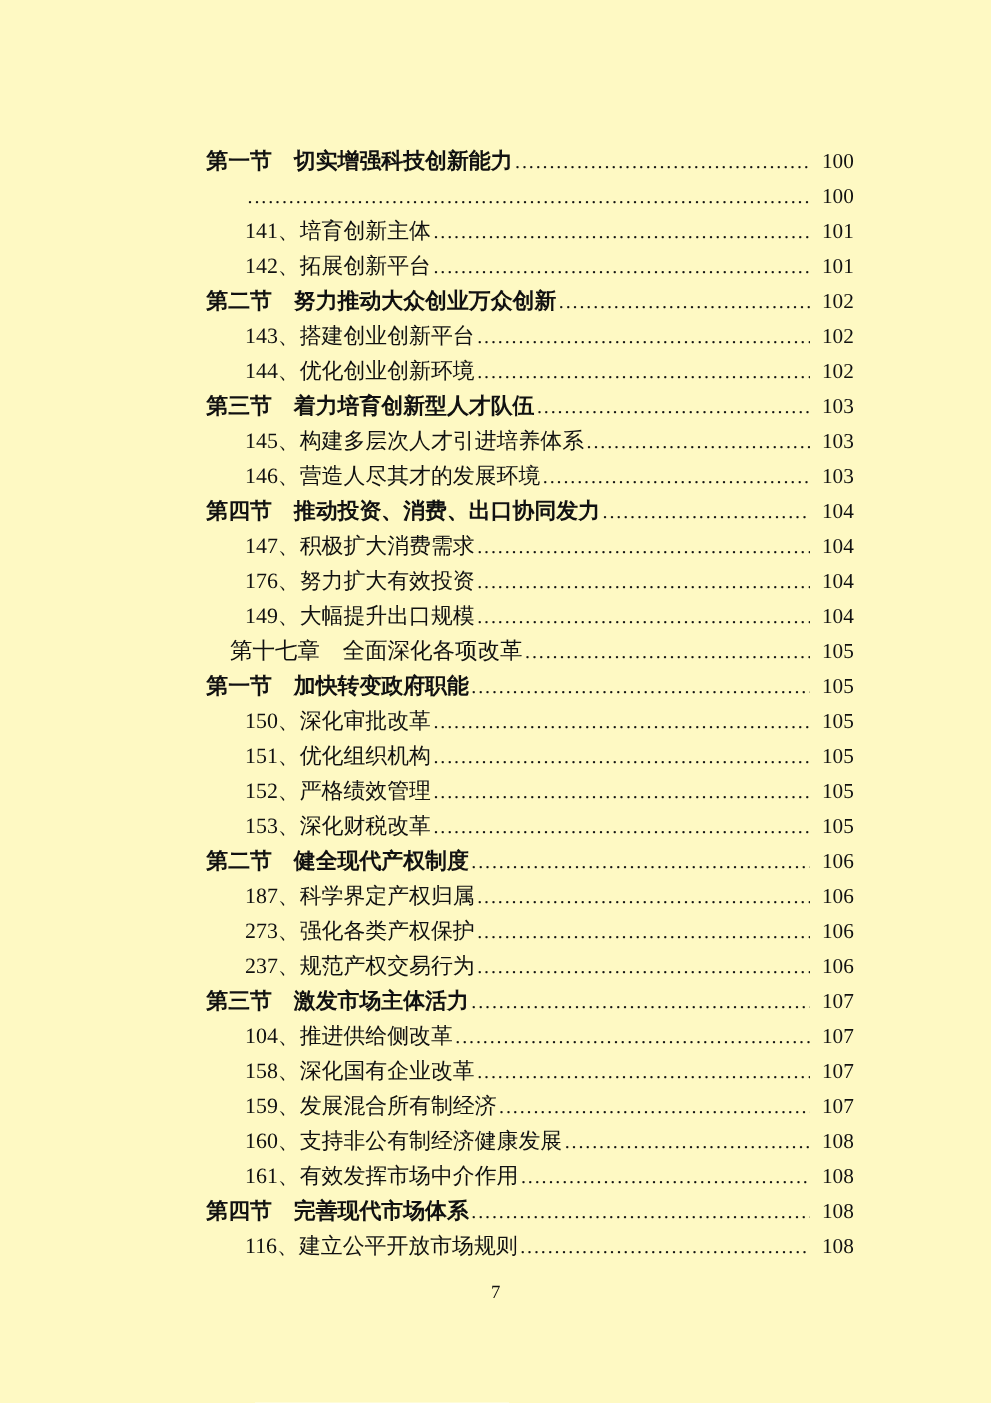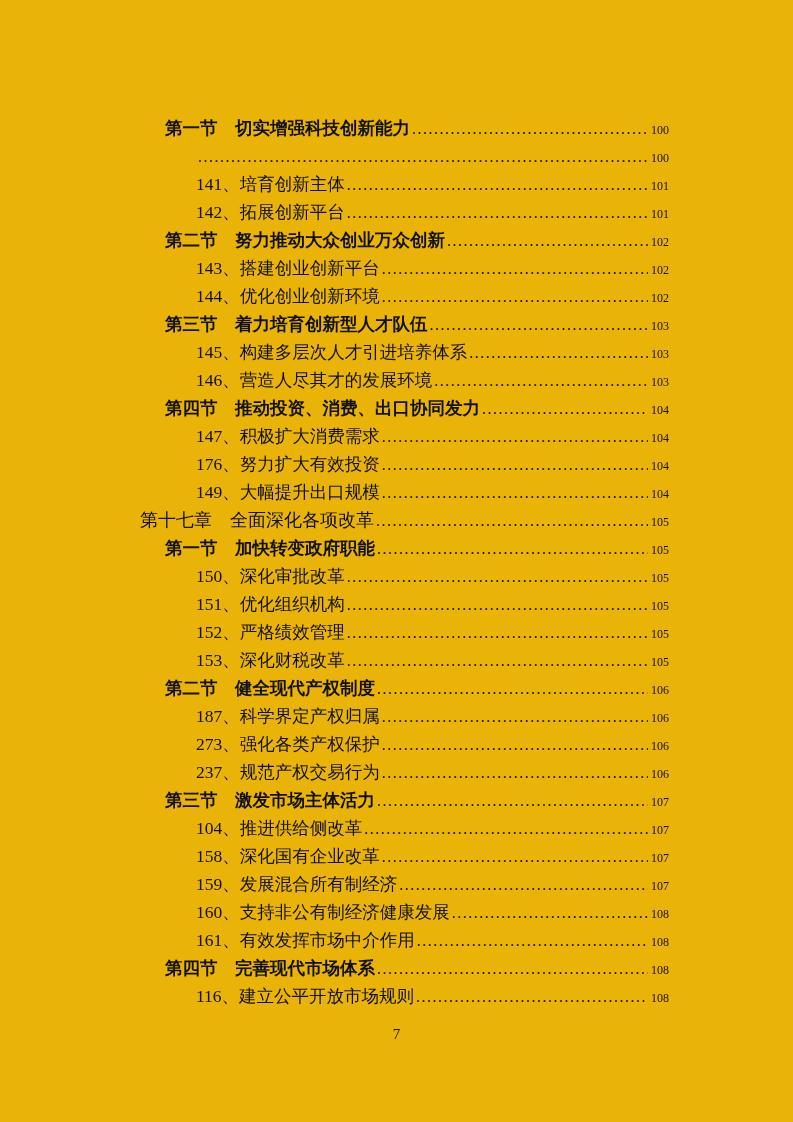--- a/index.html
+++ b/index.html
@@ -11,41 +11,42 @@
     position: relative;
     width: 793px;
     height: 1122px;
     overflow: hidden;
     color: #111111;
     font-family: "Liberation Serif", serif;
   }
   .page {
     position: absolute;
     inset: 0;
-    background: #eab308;
+    background: #fef9c3;
   }
   .toc {
     position: absolute;
     top: 114px;
     left: 140px;
     right: 110px;
   }
   .row {
     display: flex;
     align-items: baseline;
     height: 28px;
     font-size: 17.5px;
     line-height: 28px;
     white-space: nowrap;
   }
   .row.chapter {
     padding-left: 0;
     font-family: "Liberation Sans", sans-serif;
     font-size: 18px;
     font-weight: normal;
+    margin-left: 44px;
   }
   .row.section {
     padding-left: 25px;
     font-weight: bold;
   }
   .row.item {
     padding-left: 56px;
     font-weight: normal;
   }
   .entry-text {
@@ -60,23 +61,24 @@
     font-family: "Liberation Serif", serif;
   }
   .leader::after {
     content: "..................................................................................................................................................................................";
     font-size: 16px;
     letter-spacing: 1.5px;
     color: #111111;
   }
   .pagenum {
     min-width: 32px;
-    font-family: "Liberation Serif", serif;
-    font-weight: normal;
-    font-size: 12px;
+    text-align: right;
+    font-family: "Liberation Serif", serif;
+    font-weight: normal;
+    font-size: 17px;
   }
   .footer {
     position: absolute;
     top: 1026px;
     left: 0;
     width: 100%;
     text-align: center;
     font-size: 15px;
     font-family: "Liberation Serif", serif;
     color: #111111;

